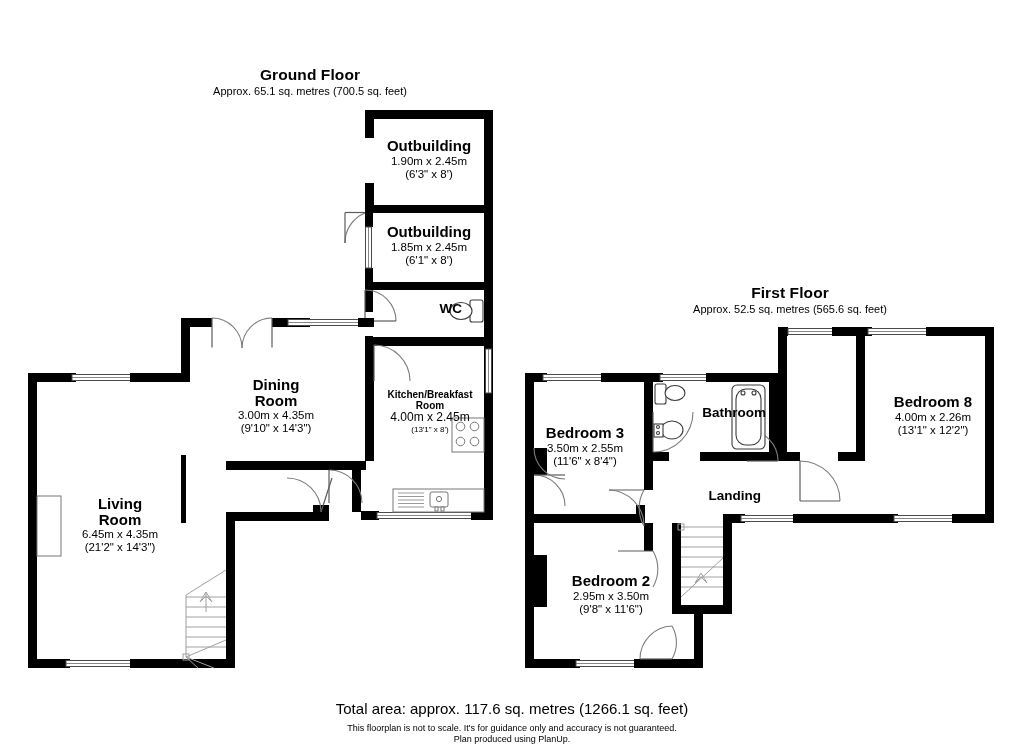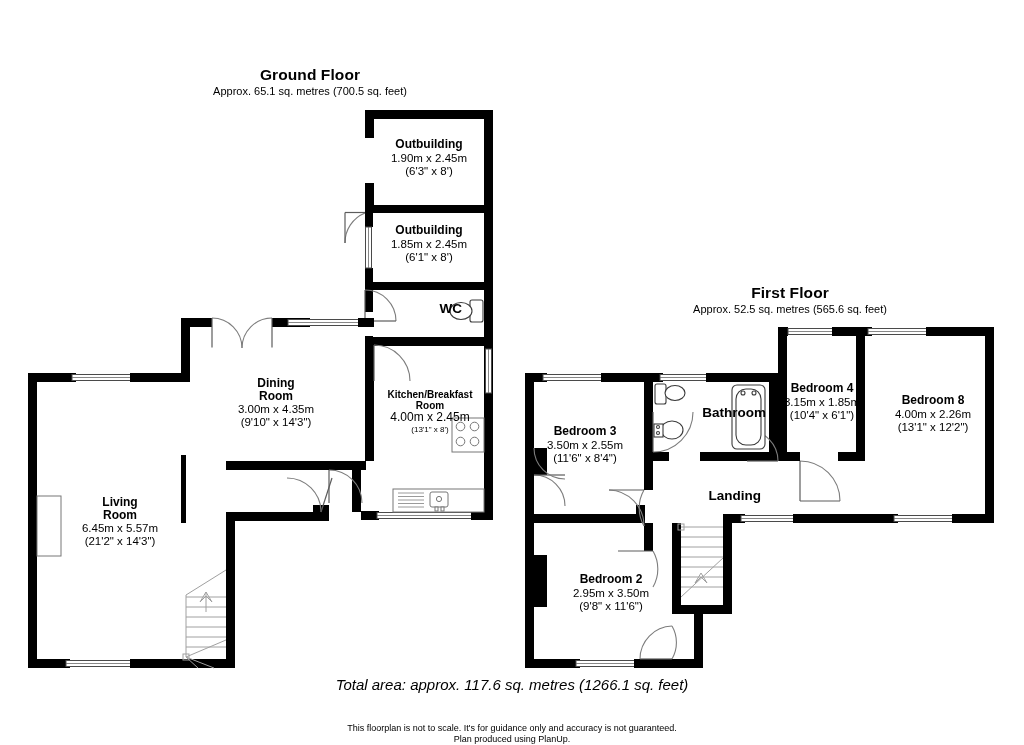--- a/index.html
+++ b/index.html
@@ -38,21 +38,21 @@
   }
 
   
   .room {
     text-align: center;
     white-space: nowrap;
     line-height: 1.13;
   }
   .room .rname {
     font-weight: bold;
-    font-size: 12px;
+    font-size: 15px;
     display: block;
   }
   .room .rdim {
     font-size: 11.5px;
     display: block;
   }
   .room .rimp {
     font-size: 11.5px;
     display: block;
   }
@@ -458,49 +458,44 @@
   <div class="abs room stack sm" style="left:367px; top:390px; width:126px;">
     <span class="rname">Kitchen/Breakfast</span>
     <span class="rname">Room</span>
     <span class="rdim">4.00m x 2.45m</span>
     <span class="rimp">(13'1" x 8')</span>
   </div>
 
   <div class="abs room stack" style="left:55px; top:496px; width:130px;">
     <span class="rname">Living</span>
     <span class="rname">Room</span>
-    <span class="rdim">6.45m x 5.57m</span>
+    <span class="rdim">6.45m x 4.35m</span>
     <span class="rimp">(21'2" x 14'3")</span>
   </div>
 
   <div class="abs room" style="left:525px; top:425px; width:120px;">
     <span class="rname">Bedroom 3</span>
     <span class="rdim">3.50m x 2.55m</span>
     <span class="rimp">(11'6" x 8'4")</span>
   </div>
 
   <div class="abs label-plain" style="left:656px; top:405px; width:110px;">Bathroom</div>
 
-  <div class="abs room" style="left:772px; top:382px; width:100px;">
-    <span class="rname">Bedroom 4</span>
-    <span class="rdim">3.15m x 1.85m</span>
-    <span class="rimp">(10'4" x 6'1")</span>
-  </div>
 
   <div class="abs room" style="left:873px; top:394px; width:120px;">
     <span class="rname">Bedroom 8</span>
     <span class="rdim">4.00m x 2.26m</span>
     <span class="rimp">(13'1" x 12'2")</span>
   </div>
 
   <div class="abs label-plain" style="left:655px; top:488px; width:106px;">Landing</div>
 
   <div class="abs room" style="left:546px; top:573px; width:130px;">
     <span class="rname">Bedroom 2</span>
     <span class="rdim">2.95m x 3.50m</span>
     <span class="rimp">(9'8" x 11'6")</span>
   </div>
 
-  <div class="abs total-area" style="top:676px;font-style:italic;">Total area: approx. 117.6 sq. metres (1266.1 sq. feet)</div>
+  <div class="abs total-area" style="top:700px;">Total area: approx. 117.6 sq. metres (1266.1 sq. feet)</div>
   <div class="abs disclaimer" style="top:733px;">Plan produced using PlanUp.</div>
   <div class="abs disclaimer" style="top:722px;">This floorplan is not to scale. It's for guidance only and accuracy is not guaranteed.</div>
 
 </div>
 
 </body></html>

